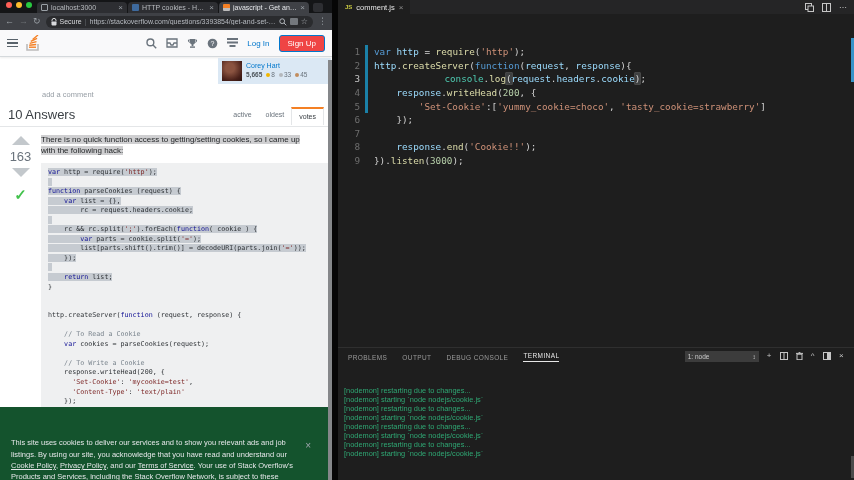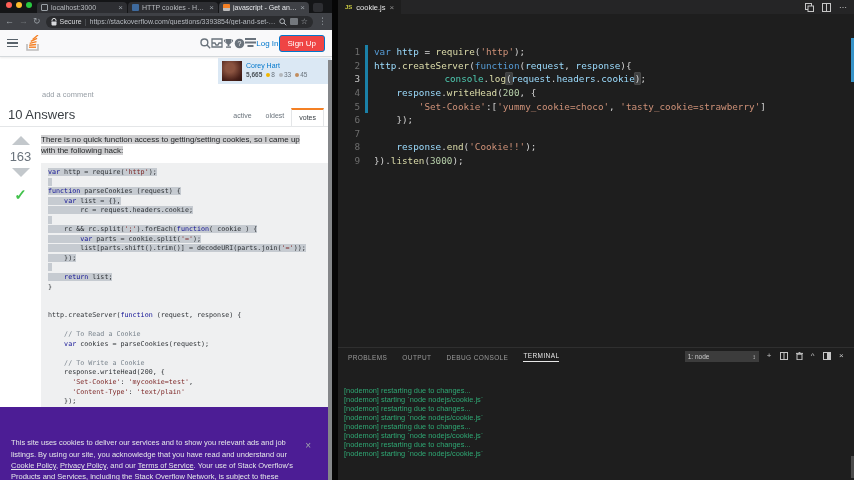--- a/index.html
+++ b/index.html
@@ -30,58 +30,58 @@
   .secure { color:#d8dadd; }
   .url-divider { color:#5f6368; }
   .url { overflow:hidden; text-overflow:ellipsis; color:#b6bac0; flex:1; }
   .field-ic { color:#aeb2b7; font-size:8px; flex:none; }
   .translate-chip { width:8px; height:7px; background:#74787d; border-radius:1px; flex:none; }
 
   .page { position:absolute; top:30px; left:0; right:0; bottom:0; background:#fff; overflow:hidden; }
   .so-topbar { height:27px; border-bottom:1px solid #d5d9dc; box-shadow:0 1px 2px rgba(0,0,0,.08); display:flex; align-items:center; padding:0 7px; gap:8px; background:#f9f9fa; }
   .hamburger { width:11px; display:flex; flex-direction:column; gap:2px; }
   .hamburger i { display:block; height:1.5px; background:#59636b; }
-  .topbar-icons { margin-left:auto; display:flex; align-items:center; }
+  .topbar-icons { margin-left:auto; display:flex; align-items:center; gap:9px; }
   .so-login { color:#0077cc; font-size:8px; }
   .so-signup { background:#ef4444; color:#fff; font-size:8px; padding:3px 8px; border-radius:3px; border:1px solid #0077cc; }
 
   .q-footer { position:relative; height:29px; }
   .user-card { position:absolute; right:1px; top:1px; width:113px; height:26px; background:#dbe8f4; padding:3px 4px; display:flex; gap:4px; }
   .avatar { width:20px; height:20px; flex:none; background:radial-gradient(circle at 40% 35%, #8a5340 0 25%, #4a211a 70%, #2c120e); }
   .user-meta { font-size:6.5px; line-height:9px; }
   .user-name { color:#0077cc; font-size:7px; }
   .user-rep b { color:#4d545a; }
   .badge { display:inline-block; width:4px; height:4px; border-radius:50%; margin:0 1px 0 4px; }
   .badge.gold { background:#f1b600; } .badge.silver { background:#b4b8bc; } .badge.bronze { background:#c28d5e; }
   .user-rep { color:#6a737c; }
 
   .add-comment { margin:4px 0 0 42px; color:#979ea5; font-size:7.5px; }
 
-  .answers-header { display:flex; align-items:center; margin:8px 8px 0 8px; }
+  .answers-header { display:flex; align-items:flex-start; margin:8px 8px 0 8px; }
   .answers-title { font-size:13px; color:#3b4045; flex:1; padding-bottom:4px; }
   .sort-tabs { display:flex; font-size:7px; color:#6a737c; }
   .sort-tab { padding:4px 7px 5px; }
   .sort-tab.sel { background:#fff; border:1px solid #e4e6e8; border-top:2px solid #f48024; border-bottom:none; color:#3b4045; }
   .answers-rule { height:1px; background:#e4e6e8; }
 
   .answer { display:flex; margin-top:5px; }
   .vote-col { width:41px; flex:none; display:flex; flex-direction:column; align-items:center; padding-top:4px; }
   .arrow-up { width:0; height:0; border-left:9px solid transparent; border-right:9px solid transparent; border-bottom:9px solid #c3c8cc; }
   .arrow-down { width:0; height:0; border-left:9px solid transparent; border-right:9px solid transparent; border-top:9px solid #c3c8cc; }
   .vote-num { font-size:13px; color:#6a737c; margin:4px 0; }
   .accept-check { color:#42c24c; font-size:15px; font-weight:bold; margin-top:9px; }
 
   .answer-body { flex:1; padding-right:0; overflow:hidden; }
   .intro { font-size:8px; line-height:10.5px; color:#242729; white-space:pre; margin-top:3px; }
   .selspan { background:#cfcfd1; }
   .socode { background:#eff0f1; margin-top:7px; padding:5px 7px; font-family:"DejaVu Sans Mono", monospace; font-size:6.7px; line-height:9.55px; white-space:pre; color:#2f3337; }
   .socode .selspan { background:#c6cbd1; }
   .sk { color:#101094; } .ss { color:#7d2727; } .sc { color:#7b858e; } .sp { color:#2f3337; }
 
-  .banner { position:absolute; left:0; right:0; bottom:0; height:73px; background:#4c1d95; color:#e4e6e8; font-size:7.5px; line-height:11.2px; padding:8px 11px; white-space:pre; z-index:5; }
+  .banner { position:absolute; left:0; right:0; bottom:0; height:73px; background:#14532d; color:#e4e6e8; font-size:7.5px; line-height:11.2px; padding:8px 11px; white-space:pre; z-index:5; }
   .bt {} .ba { text-decoration:underline; }
   .banner-close { position:absolute; right:21px; top:33px; color:#9fa6ad; font-size:10px; }
   .page-scrollbar { position:absolute; right:0; top:30px; bottom:0; width:4px; background:#85878a; z-index:9; }
 
   .win-gap { width:6px; flex:none; background:#060606; }
 
   
   .vscode-window { flex:1; position:relative; background:#1e1e1e; overflow:hidden; }
   .vtabbar { height:14px; background:#252526; display:flex; align-items:stretch; }
   .vtab { background:#1e1e1e; display:flex; align-items:center; padding:0 7px; gap:4px; font-size:7.5px; color:#e5e5e5; }
@@ -247,21 +247,21 @@
       <div class="page-scrollbar"></div>
     </div>
   </div>
 
   <div class="win-gap"></div>
 
   <div class="vscode-window">
     <div class="vtabbar">
       <div class="vtab">
         <span class="js-badge">JS</span>
-        <span>cookie.js</span>
+        <span>comment.js</span>
         <span class="vtab-close">×</span>
       </div>
       <div class="vtab-actions">
         <svg width="9" height="9" viewBox="0 0 9 9">
             <rect x="0.5" y="0.5" width="6" height="6" fill="none" stroke="#c5c5c5"></rect>
             <rect x="3" y="3" width="5.5" height="5.5" fill="#252526" stroke="#c5c5c5"></rect>
           </svg>
         <svg width="9" height="9" viewBox="0 0 9 9">
             <rect x="0.5" y="0.5" width="8" height="8" fill="none" stroke="#c5c5c5"></rect>
             <line x1="4.5" y1="0.5" x2="4.5" y2="8.5" stroke="#c5c5c5"></line>

